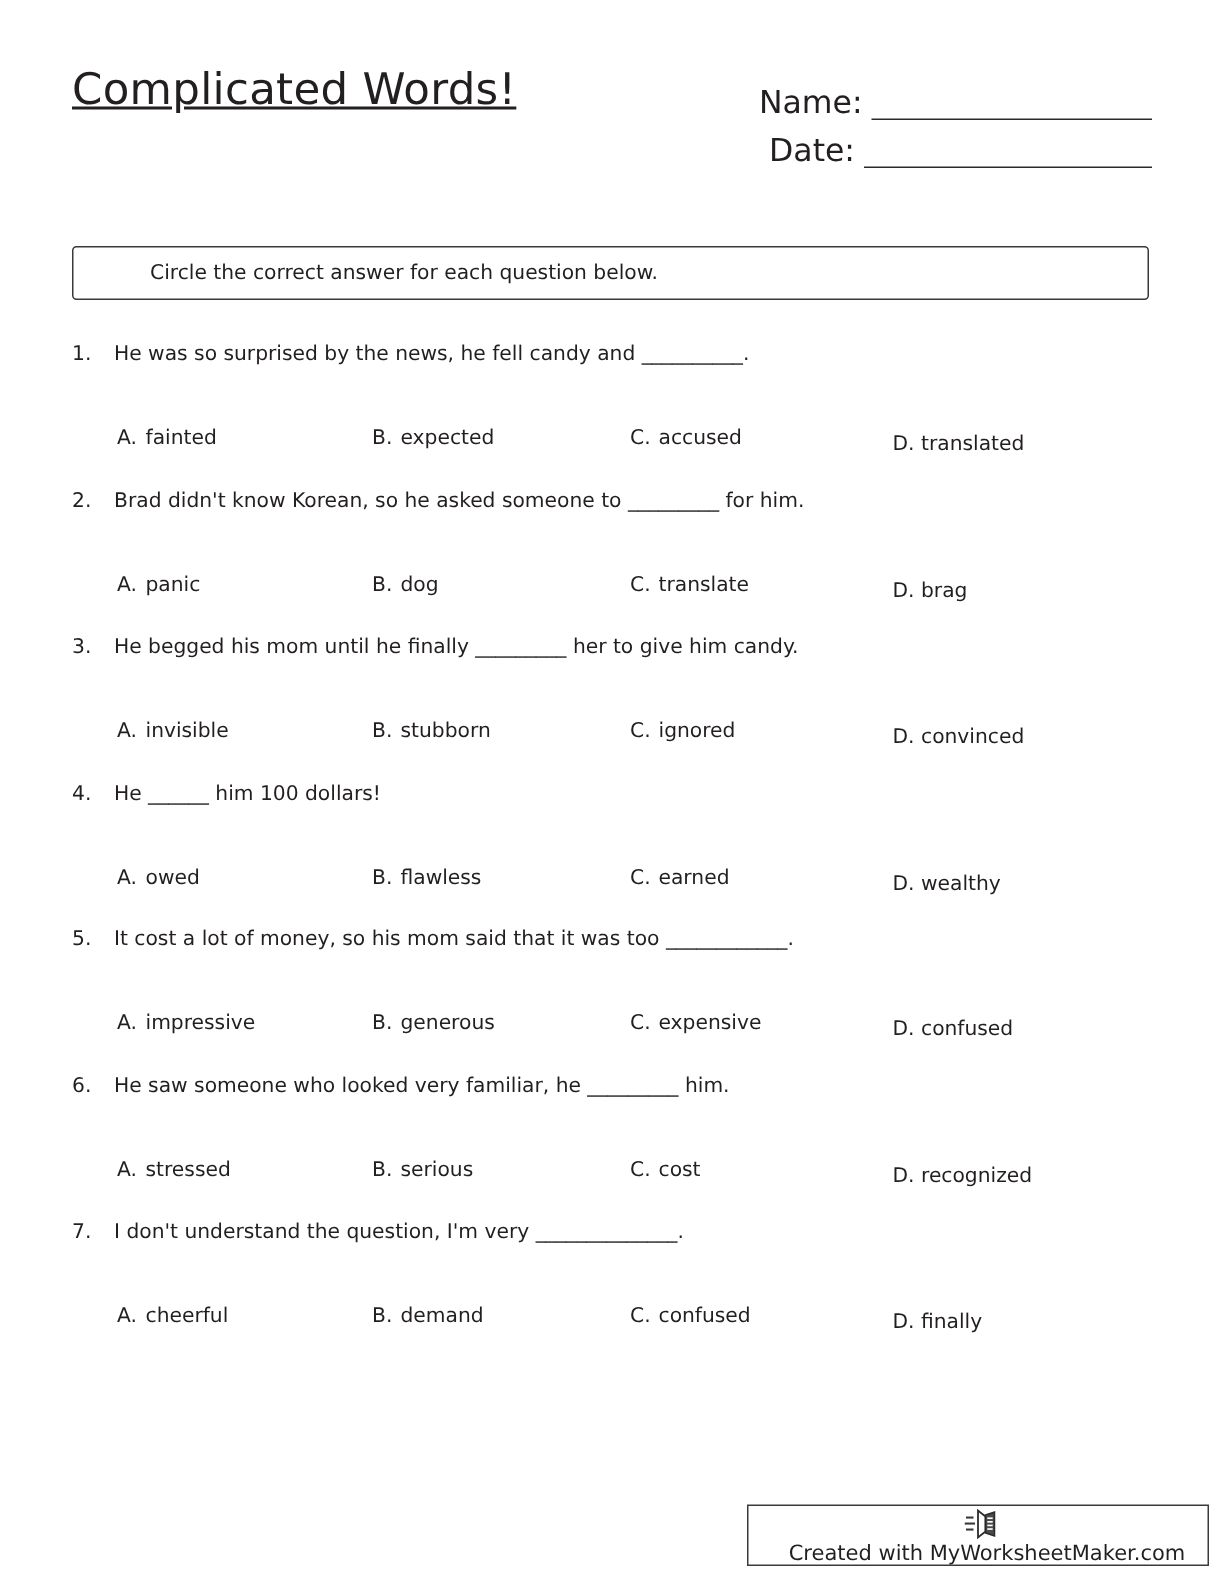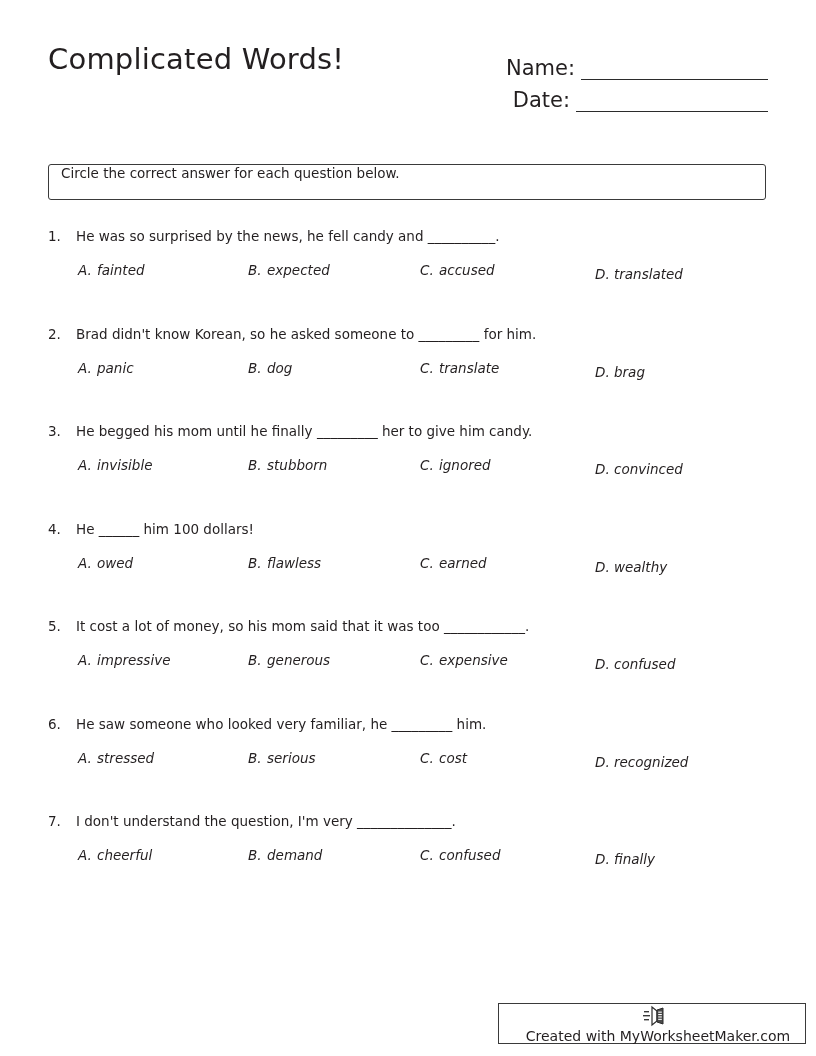--- a/index.html
+++ b/index.html
@@ -33,20 +33,21 @@
   }
   .worksheet-title {
     position: absolute;
     left: 0;
     top: 0;
     font-size: 29px;
     font-weight: 400;
     letter-spacing: 0.2px;
     color: #231f20;
     white-space: nowrap;
+    text-decoration: underline;
   }
   .namedate {
     position: absolute;
     right: 0;
     top: 6px;
     width: 262px;
   }
   .nd-row {
     display: flex;
     align-items: flex-end;
@@ -69,22 +70,23 @@
   .instruction-box {
     position: absolute;
     left: 48px;
     top: 164px;
     width: 718px;
     height: 36px;
     border: 1.3px solid #3a3a3a;
     border-radius: 3px;
     box-sizing: border-box;
     display: flex;
-    align-items: flex-start;
+    align-items: center;
     background: #ffffff;
+    padding-left: 39px;
   }
   .instruction-text {
     font-size: 13.5px;
     padding-left: 12px;
     color: #231f20;
   }
 
   
   .questions {
     position: absolute;
@@ -111,22 +113,21 @@
   .q-text {
     position: absolute;
     left: 28px;
     top: 0;
     font-size: 13.5px;
     color: #231f20;
   }
   .options {
     position: relative;
     height: 40px;
-    margin-top: 8px;
-    font-style: italic;
+    margin-top: 30px;
   }
   .option {
     position: absolute;
     top: 0;
     font-size: 13.5px;
     color: #231f20;
     white-space: nowrap;
   }
   .option .opt-letter {
     display: inline-block;

